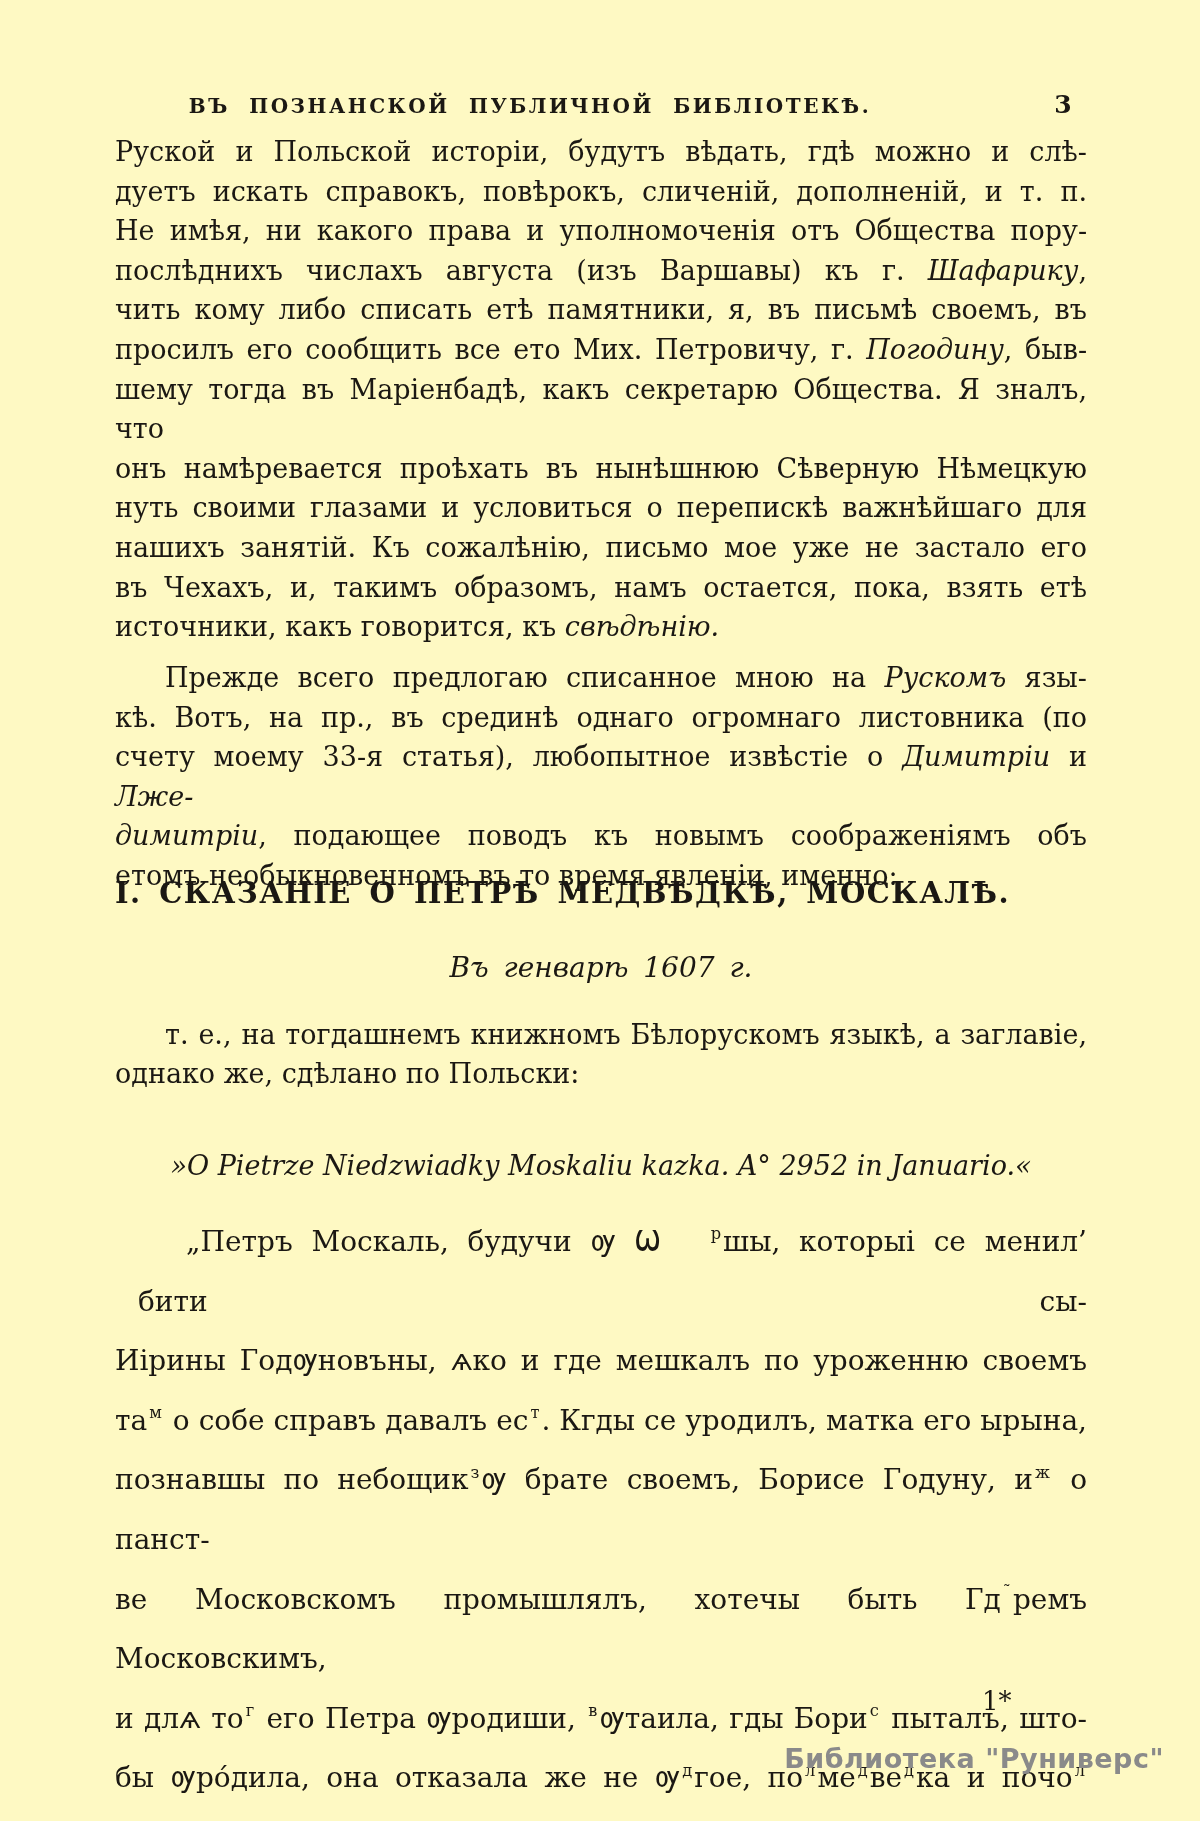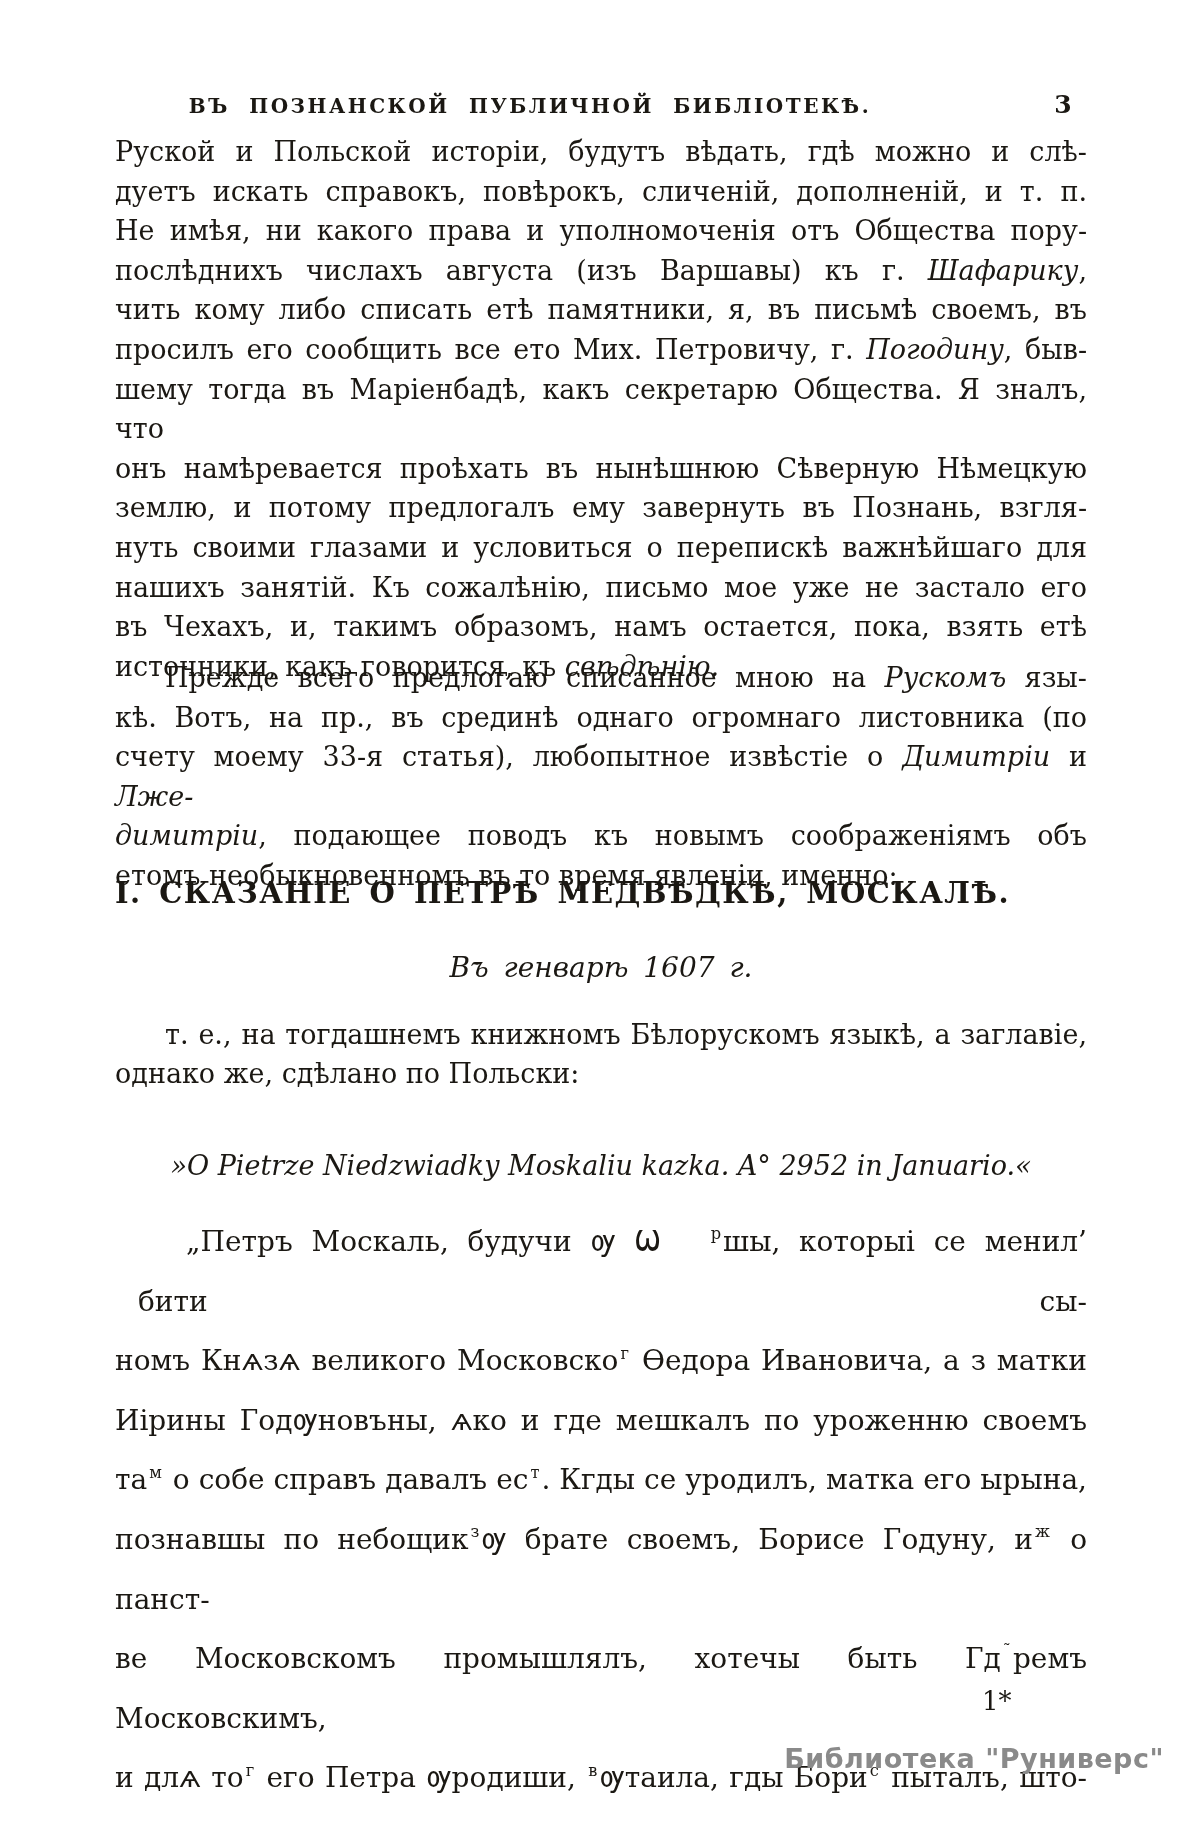--- a/index.html
+++ b/index.html
@@ -1,20 +1,20 @@
 <!DOCTYPE html>
 <html><head>
 <meta charset="utf-8">
 <style>
   html,body{margin:0;padding:0;background:#e8e6e2;}
   .page{
     position:relative;
     width:1200px;height:1821px;
     margin:0 auto;
-    background:#ffffff;
+    background:#fef9c3;
     color:#1b1813;
     font-family:"DejaVu Serif","DejaVu Sans",serif;
     overflow:hidden;
   }
   .runhead{
     position:absolute;top:94px;left:150px;width:760px;
     text-align:center;
     font-size:20px;font-weight:bold;
     letter-spacing:2.5px;word-spacing:10px;
   }
@@ -75,21 +75,20 @@
 
   <div class="block para" id="para1">
       <div class="tline j"><span>Руской и Польской исторіи, будутъ вѣдать, гдѣ можно и слѣ-</span></div>
       <div class="tline j"><span>дуетъ искать справокъ, повѣрокъ, сличеній, дополненій, и т. п.</span></div>
       <div class="tline j"><span>Не имѣя, ни какого права и уполномоченія отъ Общества пору-</span></div>
       <div class="tline j"><span>послѣднихъ числахъ августа (изъ Варшавы) къ г. </span><span class="it">Шафарику</span><span>,</span></div>
       <div class="tline j"><span>чить кому либо списать етѣ памятники, я, въ письмѣ своемъ, въ</span></div>
       <div class="tline j"><span>просилъ его сообщить все ето Мих. Петровичу, г. </span><span class="it">Погодину</span><span>, быв-</span></div>
       <div class="tline j"><span>шему тогда въ Маріенбадѣ, какъ секретарю Общества. Я зналъ, что</span></div>
       <div class="tline j"><span>онъ намѣревается проѣхать въ нынѣшнюю Сѣверную Нѣмецкую</span></div>
-      <div class="tline j"><span>землю, и потому предлогалъ ему завернуть въ Познань, взгля-</span></div>
       <div class="tline j"><span>нуть своими глазами и условиться о перепискѣ важнѣйшаго для</span></div>
       <div class="tline j"><span>нашихъ занятій. Къ сожалѣнію, письмо мое уже не застало его</span></div>
       <div class="tline j"><span>въ Чехахъ, и, такимъ образомъ, намъ остается, пока, взять етѣ</span></div>
       <div class="tline"><span>источники, какъ говорится, къ </span><span class="it">свѣдѣнію.</span></div>
     </div>
 
   <div class="block para indent" id="para2">
       <div class="tline j"><span>Прежде всего предлогаю списанное мною на </span><span class="it">Рускомъ</span><span> язы-</span></div>
       <div class="tline j"><span>кѣ. Вотъ, на пр., въ срединѣ однаго огромнаго листовника (по</span></div>
       <div class="tline j"><span>счету моему 33-я статья), любопытное извѣстіе о </span><span class="it">Димитріи</span><span> и </span><span class="it">Лже-</span></div>
@@ -103,21 +102,20 @@
 
   <div class="block para indent" id="para3">
       <div class="tline j"><span>т. е., на тогдашнемъ книжномъ Бѣлорускомъ языкѣ, а заглавіе,</span></div>
       <div class="tline"><span>однако же, сдѣлано по Польски:</span></div>
     </div>
 
   <div class="block polish-line">»O Pietrze Niedzwiadky Moskaliu kazka. A° 2952 in Januario.«</div>
 
   <div class="block para indent" id="quote">
       <div class="tline j"><span>„Петръ Москаль, будучи ѹ Ѡ</span><span class="sup">р</span><span>шы, которыі се менил’ бити сы-</span></div>
-      <div class="tline j"><span>номъ Кнѧзѧ великого Московско</span><span class="sup">г</span><span> Ѳедора Ивановича, а з матки</span></div>
       <div class="tline j"><span>Иірины Годѹновъны, ѧко и где мешкалъ по уроженню своемъ</span></div>
       <div class="tline j"><span>та</span><span class="sup">м</span><span> о собе справъ давалъ ес</span><span class="sup">т</span><span>. Кгды се уродилъ, матка его ырына,</span></div>
       <div class="tline j"><span>познавшы по небощик</span><span class="sup">з</span><span>ѹ брате своемъ, Борисе Годуну, и</span><span class="sup">ж</span><span> о панст-</span></div>
       <div class="tline j"><span>ве Московскомъ промышлялъ, хотечы быть Гд</span><span class="sup">˜</span><span>ремъ Московскимъ,</span></div>
       <div class="tline j"><span>и длѧ то</span><span class="sup">г</span><span> его Петра ѹродиши, </span><span class="sup">в</span><span>ѹтаила, гды Бори</span><span class="sup">с</span><span> пыталъ, што-</span></div>
       <div class="tline j"><span>бы ѹро́дила, она отказала же не ѹ</span><span class="sup">д</span><span>гое, по</span><span class="sup">л</span><span>ме</span><span class="sup">д</span><span>ве</span><span class="sup">д</span><span>ка и почо</span><span class="sup">л</span></div>
     </div>
 
   <div class="signature">1*</div>
 

